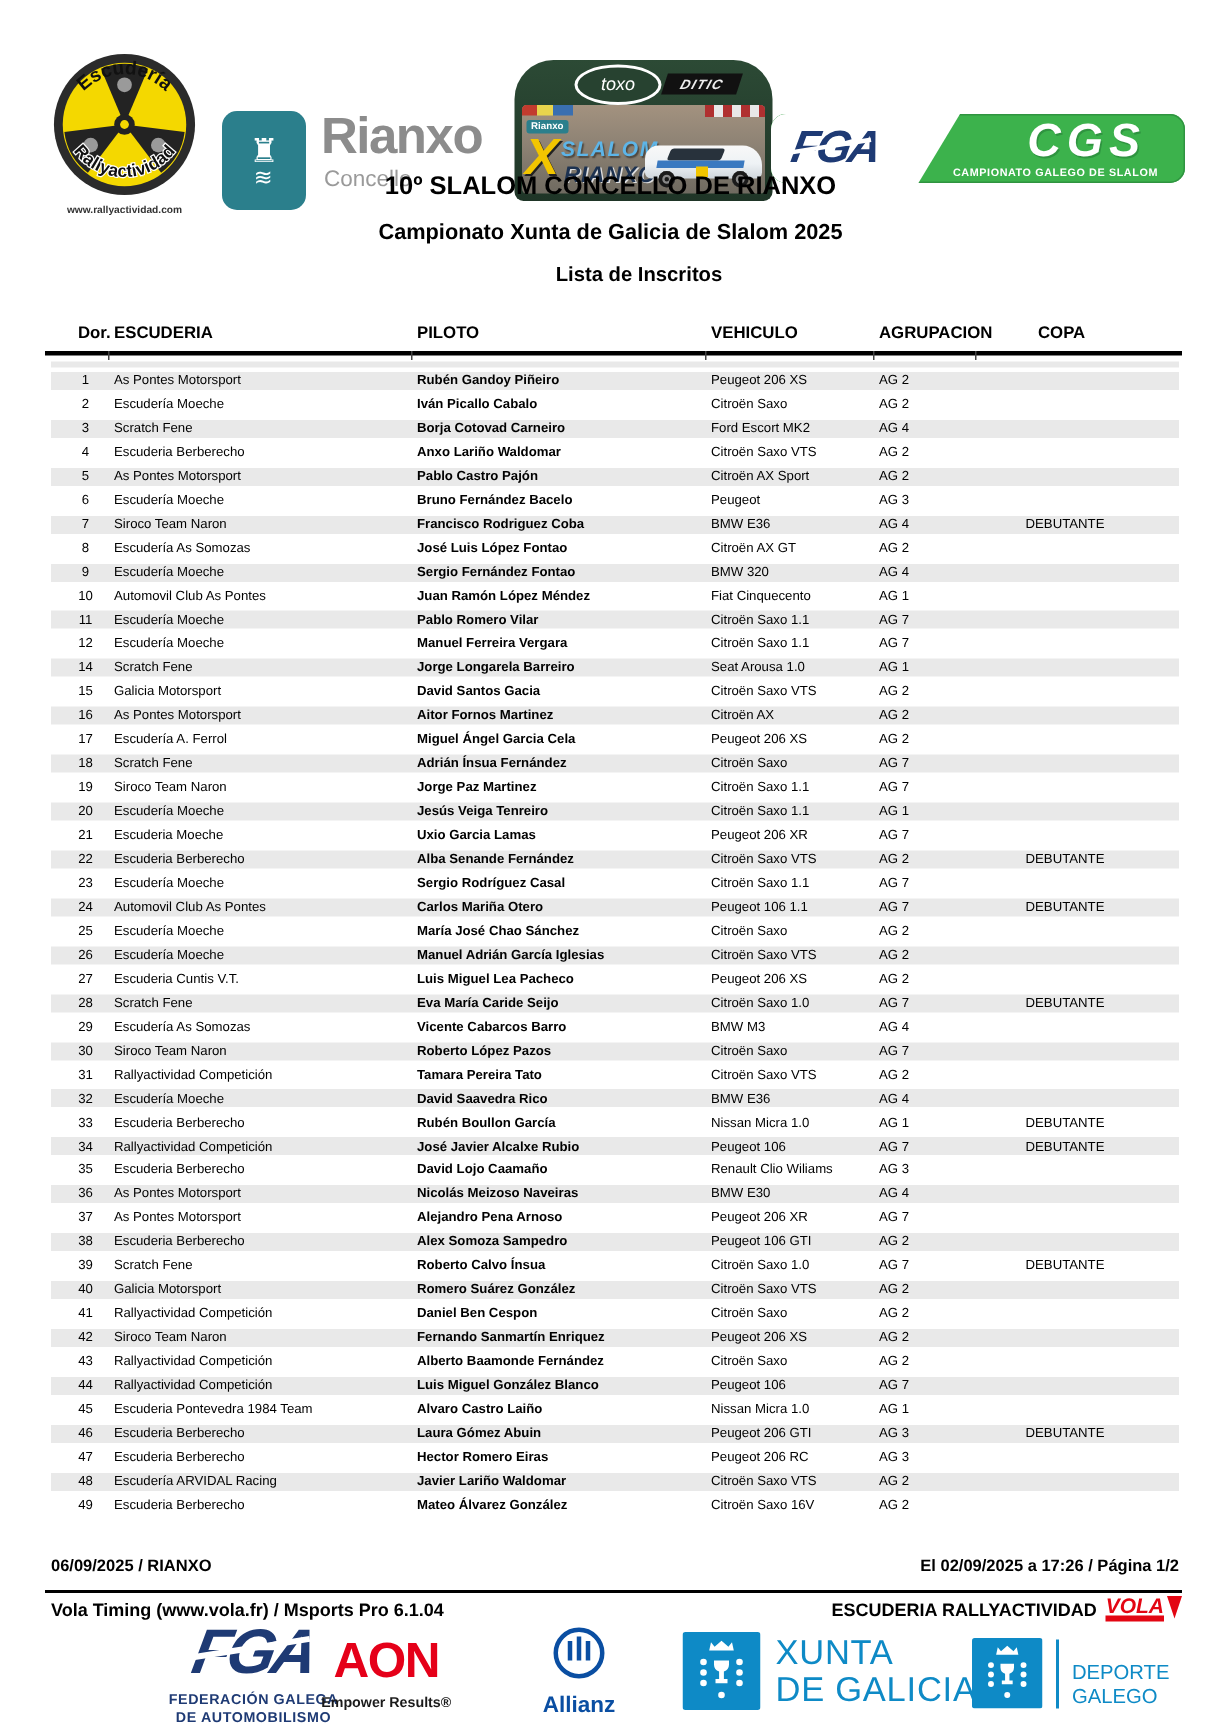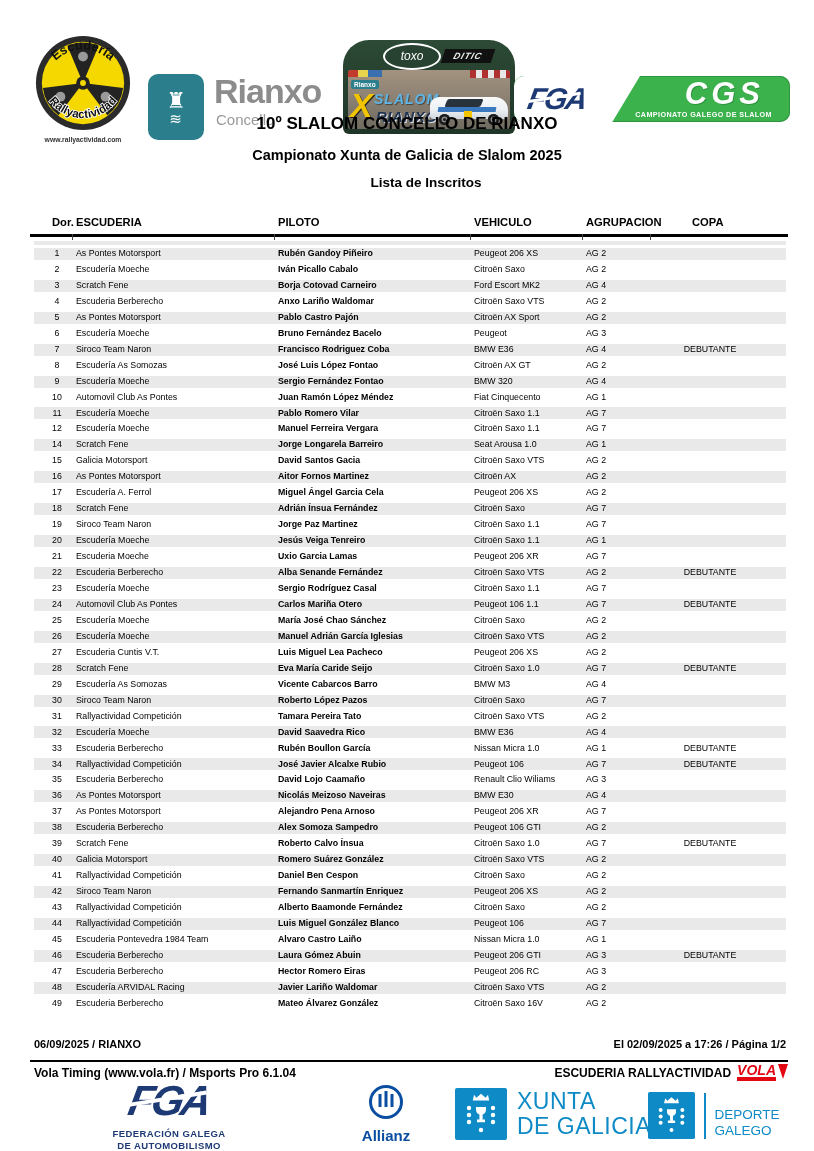--- a/index.html
+++ b/index.html
@@ -613,20 +613,24 @@
   <div class="abs sp-fga">
     <div class="fga-big">
       <span>FGA</span>
     </div>
     <div class="fga-cap">
       <div>FEDERACIÓN GALEGA</div>
       <div>DE AUTOMOBILISMO</div>
     </div>
   </div>
 
+  <div class="abs sp-aon">
+    <div class="aon-mark">AON</div>
+    <div class="aon-cap">Empower Results®</div>
+  </div>
 
   <div class="abs sp-allianz">
     <svg width="36" height="36" viewBox="0 0 36 36">
       <circle cx="18" cy="18" r="15.5" fill="none" stroke="#0a4ea2" stroke-width="3"></circle>
       <rect x="10.5" y="10" width="3" height="13" fill="#0a4ea2"></rect>
       <rect x="16.5" y="7" width="3" height="16" fill="#0a4ea2"></rect>
       <rect x="22.5" y="10" width="3" height="13" fill="#0a4ea2"></rect>
     </svg>
     <div class="allianz-cap">Allianz</div>
   </div>

